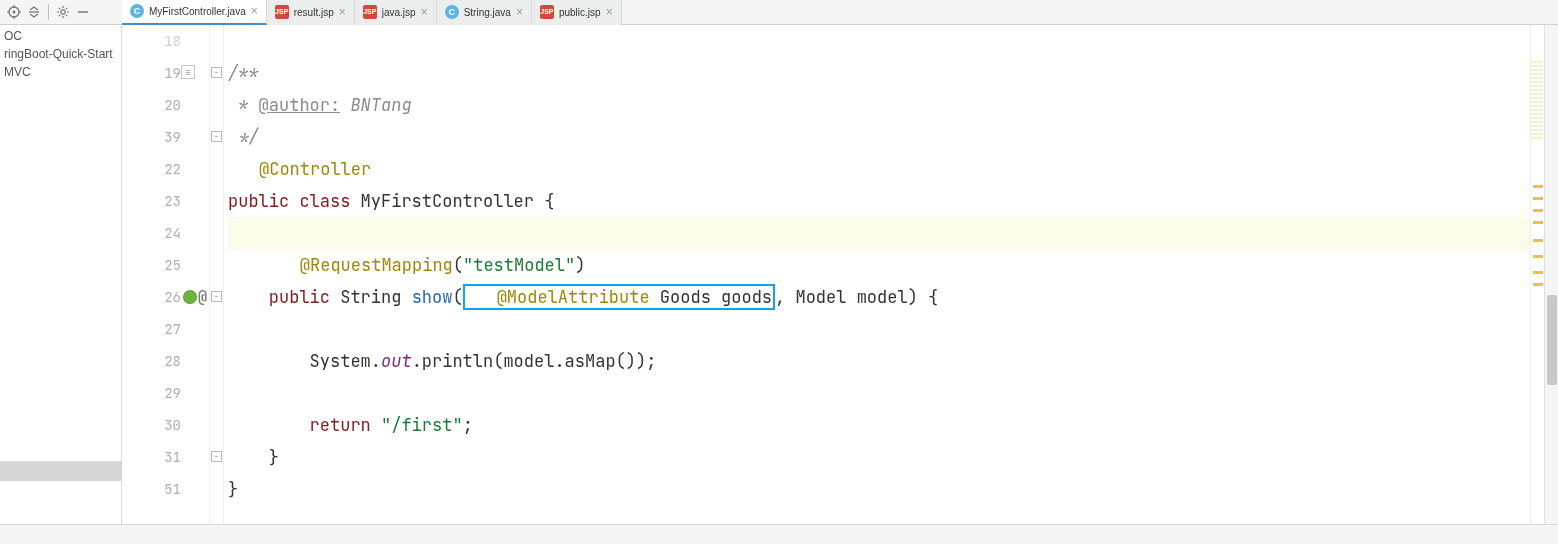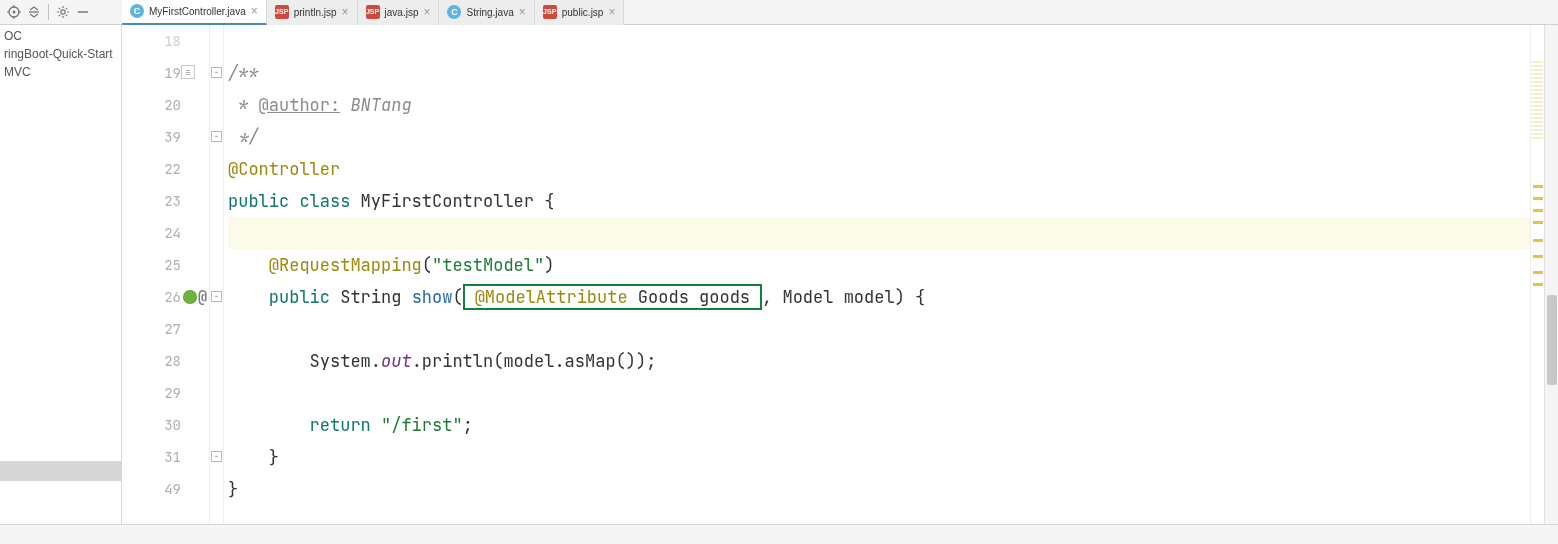--- a/index.html
+++ b/index.html
@@ -176,31 +176,31 @@
     position: relative;
   }
   .code .row { height: 32px; }
   .code .row.current {
     background: #fcfae8;
   }
 
   
   .c-comment { color:#8c8c8c; font-style: italic; }
   .c-doctag  { color:#8c8c8c; text-decoration: underline; }
-  .c-anno    { color:#9e880d; }
-  .c-keyword { color:#0f766e; }
+  .c-anno    { color:#9e880d;margin-left:31px; }
+  .c-keyword { color:#7f1d1d; }
   .c-method  { color:#2468a8; }
   .c-string  { color:#1f7a34; }
   .c-static  { color:#7a2f7a; font-style: italic; }
   .c-plain   { color:#333; }
   .c-class   { color:#333; }
 
   .red-box {
-    border: 2px solid #15803d;
-    padding: 0 10px;
+    border: 2px solid #0ea5e9;
+    padding: 0 1px;
   }
 
   
   .marker-strip {
     width: 14px;
     background: #ffffff;
     border-left: 1px solid #eeeeee;
     position: relative;
   }
   .marker {
@@ -295,21 +295,21 @@
   </div>
 
   <div class="tab-strip" id="tab-strip">
       <div class="tab active">
         <span class="tab-icon java">C</span>
         <span class="tab-label">MyFirstController.java</span>
         <span class="tab-close">×</span>
       </div>
       <div class="tab">
         <span class="tab-icon jsp">JSP</span>
-        <span class="tab-label">println.jsp</span>
+        <span class="tab-label">result.jsp</span>
         <span class="tab-close">×</span>
       </div>
       <div class="tab">
         <span class="tab-icon jsp">JSP</span>
         <span class="tab-label">java.jsp</span>
         <span class="tab-close">×</span>
       </div>
       <div class="tab">
         <span class="tab-icon java">C</span>
         <span class="tab-label">String.java</span>
@@ -348,21 +348,21 @@
         <div class="ln">22</div>
         <div class="ln">23</div>
         <div class="ln">24</div>
         <div class="ln">25</div>
         <div class="ln">26</div>
         <div class="ln">27</div>
         <div class="ln">28</div>
         <div class="ln">29</div>
         <div class="ln">30</div>
         <div class="ln">31</div>
-        <div class="ln">49</div>
+        <div class="ln">51</div>
       </div>
     <div class="fold-col">
       <div class="fold-mark m19"></div>
       <div class="fold-mark m21"></div>
       <div class="fold-mark m26"></div>
       <div class="fold-mark m31"></div>
     </div>
     <div class="code" id="code"><div class="row"></div><div class="row"><span class="c-comment">/**</span></div><div class="row"><span class="c-comment"> * </span><span class="c-doctag">@author:</span><span class="c-comment"> BNTang</span></div><div class="row"><span class="c-comment"> */</span></div><div class="row"><span class="c-anno">@Controller</span></div><div class="row"><span class="c-keyword">public </span><span class="c-keyword">class </span><span class="c-class">MyFirstController {</span></div><div class="row current"></div><div class="row">    <span class="c-anno">@RequestMapping</span><span class="c-plain">(</span><span class="c-string">"testModel"</span><span class="c-plain">)</span></div><div class="row">    <span class="c-keyword">public </span><span class="c-class">String </span><span class="c-method">show</span><span class="c-plain">(</span><span class="red-box"><span class="c-anno">@ModelAttribute</span><span class="c-plain"> Goods goods</span></span><span class="c-plain">, Model model) {</span></div><div class="row"></div><div class="row">        <span class="c-plain">System.</span><span class="c-static">out</span><span class="c-plain">.println(model.asMap());</span></div><div class="row"></div><div class="row">        <span class="c-keyword">return </span><span class="c-string">"/first"</span><span class="c-plain">;</span></div><div class="row">    <span class="c-plain">}</span></div><div class="row"><span class="c-plain">}</span></div></div>
     <div class="marker-strip" id="markers">
       <div class="mini-thumb"></div>

